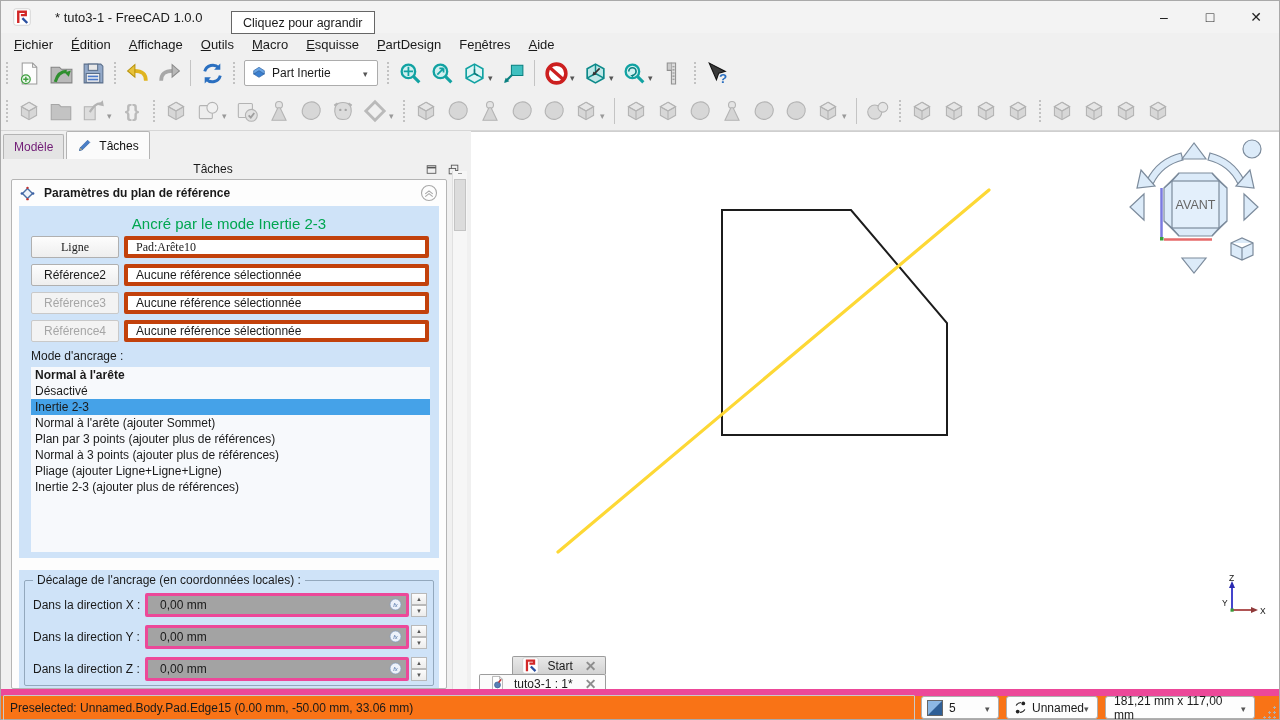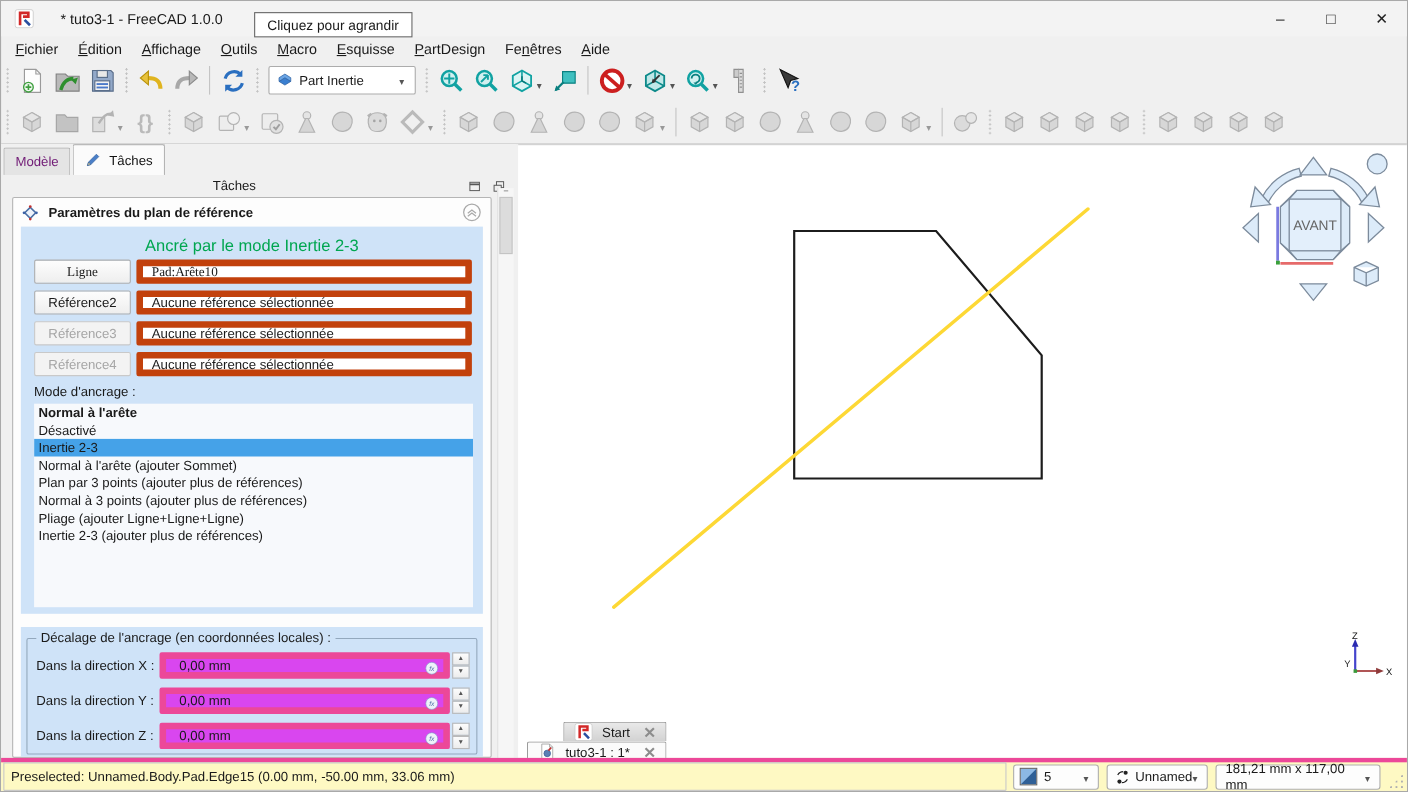--- a/index.html
+++ b/index.html
@@ -52,32 +52,32 @@
   .collapse-btn{margin-right:8px;}
   .collapse-btn svg{width:18px;height:18px;margin:3px 0 0 0;}
   .bluearea{position:absolute;left:7px;right:7px;background:#cfe3f8;}
   #blue1{top:26px;height:352px;}
   #blue2{top:390px;bottom:-2px;}
   .anchor-status{text-align:center;padding-top:9px;color:#00a650;font-size:15px;}
   .ref-row{position:absolute;left:12px;right:10px;height:22px;display:flex;}
   .ref-btn{width:88px;height:22px;border:1px solid #b0b0b0;border-radius:2px;background:linear-gradient(#fdfdfd,#eeeeee);
            display:flex;align-items:center;justify-content:center;font-size:12px;box-sizing:border-box;}
   .ref-btn.disabled{color:#a6a6a6;background:#f3f3f3;border-color:#c9c9c9;}
-  .ref-field{flex:1;margin-left:5px;height:22px;background:#fff;border:6px solid #c2410c;border-radius:2px;
+  .ref-field{flex:1;margin-left:5px;height:22px;background:#fff;border:4px solid #c2410c;border-radius:2px;
              display:flex;align-items:center;padding-left:8px;box-sizing:border-box;font-size:12px;}
   .mode-label{position:absolute;left:12px;top:143px;font-size:12px;}
   .mode-list{position:absolute;left:12px;right:9px;top:161px;height:185px;background:#f7f9fc;overflow:hidden;}
   .mode-item{height:16px;line-height:16px;padding-left:4px;font-size:12px;white-space:nowrap;}
   .mode-item.bold{font-weight:bold;}
   .mode-item.selected{background:#45a2e8;}
   .grp{position:absolute;left:5px;right:5px;top:10px;bottom:4px;border:1px solid #93a8bd;border-radius:2px;}
   .grp-legend{position:absolute;top:-8px;left:8px;background:#cfe3f8;padding:0 4px;font-size:12px;}
   .off-row{position:absolute;left:8px;right:6px;height:24px;display:flex;align-items:center;}
   .off-label{width:112px;font-size:12px;}
-  .spinbox{flex:1;height:24px;background:#d946ef;border:6px solid #ec4899;border-radius:2px;position:relative;
+  .spinbox{flex:1;height:24px;background:#a3a3a3;border:3px solid #ec4899;border-radius:2px;position:relative;
            display:flex;align-items:center;padding-left:12px;box-sizing:border-box;font-size:12px;}
   .fx{position:absolute;right:4px;top:2px;width:13px;height:13px;}
   .spincol{width:16px;height:24px;margin-left:2px;display:flex;flex-direction:column;}
   .spinbtn{flex:1;border:1px solid #b9b9b9;background:linear-gradient(#fcfcfc,#ececec);font-size:6px;color:#555;
            display:flex;align-items:center;justify-content:center;box-sizing:border-box;}
   .vscroll{position:absolute;right:2px;top:40px;bottom:0;width:14px;background:#f6f6f6;border-left:1px solid #e0e0e0;}
   .vthumb{position:absolute;left:1px;right:1px;top:8px;height:52px;background:#dcdcdc;border:1px solid #c4c4c4;box-sizing:border-box;}
   .vtick{position:absolute;left:5px;top:2px;width:4px;height:1px;background:#9a9a9a;}
   
   .viewport{position:absolute;left:470px;top:0;right:0;bottom:0;background:#ffffff;border-top:1px solid #cfcfcf;}
@@ -85,21 +85,21 @@
   #navcube{position:absolute;right:10px;top:4px;}
   #axis{position:absolute;right:12px;bottom:68px;}
   .mdi-tabs{position:absolute;left:8px;bottom:0;height:33px;display:flex;align-items:flex-end;flex-direction:column;}
   .mdi-tab{height:31px;display:flex;align-items:center;padding:0 9px;border:1px solid #9c9c9c;border-bottom:none;
            border-radius:2px 2px 0 0;background:linear-gradient(#e9e9e9,#d2d2d2);margin-right:2px;}
   .mdi-tab.active{background:#fbfbfb;height:33px;}
   .mdi-tab svg{width:17px;height:17px;margin-right:8px;}
   .mdi-tab .x{margin-left:12px;color:#8d8d8d;font-weight:bold;font-size:14px;}
   .mdi-tab .tlabel{font-size:12px;}
   
-  .statusbar{position:absolute;left:0;right:0;bottom:0;height:30px;background:#fef9c3;border-top:4px solid #ec4899;
+  .statusbar{position:absolute;left:0;right:0;bottom:0;height:30px;background:#f97316;border-top:7px solid #ec4899;
              display:flex;align-items:center;box-sizing:border-box;}
   .status-msg{flex:1;height:24px;margin:0 6px 0 2px;border:1px solid #c9c9c9;border-radius:1px;
               display:flex;align-items:center;padding-left:6px;font-size:12px;}
   .scombo{height:23px;background:#fdfdfd;border:1px solid #aeaeae;border-radius:3px;display:flex;
           align-items:center;margin-right:7px;font-size:12px;box-sizing:border-box;}
   .scombo .dd{margin:3px 5px 0 0;}
   .aa-swatch{width:14px;height:14px;margin:0 6px 0 5px;background:linear-gradient(135deg,#8cb8e4 49%,#2f5f96 51%);border:1px solid #666;}
   .scombo svg{width:15px;height:15px;margin:0 4px 0 6px;}
   .scombo .val{flex:1;}
   .grip{width:14px;height:14px;margin:8px 3px 0 0;background-image:radial-gradient(#b0b0b0 1.2px,transparent 1.3px);

